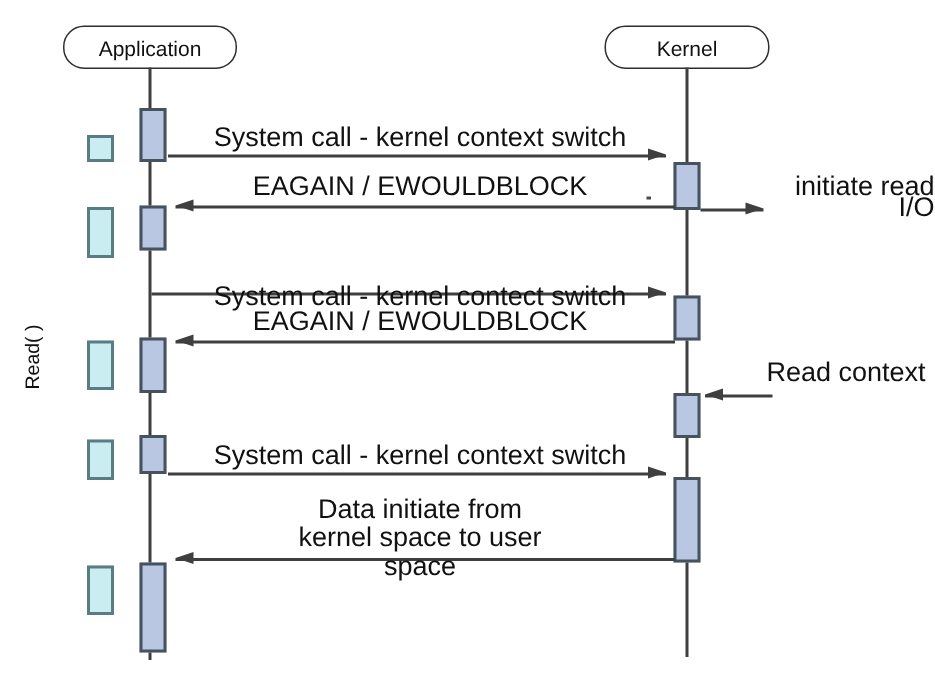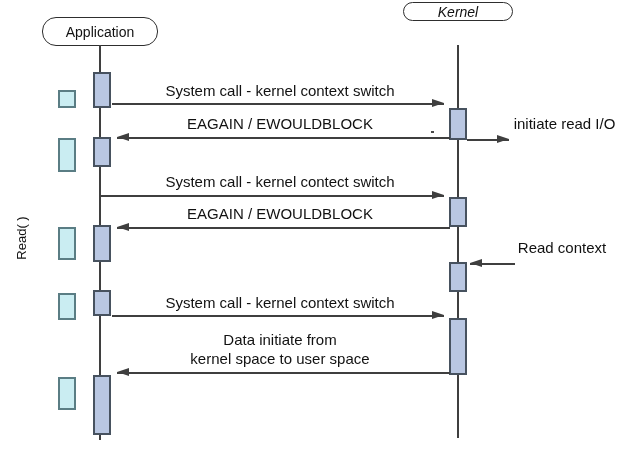--- a/index.html
+++ b/index.html
@@ -31,41 +31,41 @@
     position:absolute; right:0; top:0; width:0; height:0;
     border-top:4.5px solid transparent; border-bottom:4.5px solid transparent;
     border-left:12px solid var(--line-color,#3f3f3f);
   }
   .head-left {
     position:absolute; left:0; top:0; width:0; height:0;
     border-top:4.5px solid transparent; border-bottom:4.5px solid transparent;
     border-right:12px solid var(--line-color,#3f3f3f);
   }
   .msg-label {
-    position:absolute; font-size:15px; line-height:14px; text-align:center;
+    position:absolute; font-size:18px; line-height:14px; text-align:center;
     white-space:pre-line; color:var(--text-color,#111);
   }
   .msg-label.two-line { line-height:19px; }
-  .msg-label.left-align { text-align:center; }
+  .msg-label.left-align { text-align:right; }
   .side-label {
     position:absolute; left:-18px; top:230px; width:80px; height:16px;
     transform:rotate(-90deg); transform-origin:center;
     font-size:13px; text-align:center; color:var(--text-color,#111);
   }
   .stray { position:absolute; width:3px; height:2px; background:#4a4a4a; }
 </style>
 </head>
 <body>
 
 <div id="canvas">
 
   <div class="actor" style="left:42px; top:17px; width:116px; height:29px;align-items:center;">
     <span>Application</span>
   </div>
-  <div class="actor" style="left:403px; top:2px; width:110px; height:19px;font-style:italic;">
+  <div class="actor" style="left:403px; top:17px; width:110px; height:29px;">
     <span>Kernel</span>
   </div>
 
   <div class="lifeline" style="left:99px; top:45px; height:395px;"></div>
   <div class="lifeline" style="left:457px; top:45px; height:393px;"></div>
 
   <div class="side-label">Read( )</div>
 
   <div class="wbox" style="left:58px; top:90px;  height:18px;"></div>
   <div class="wbox" style="left:58px; top:138px; height:34px;"></div>
@@ -113,21 +113,21 @@
     <div class="head-right"></div>
   </div>
   <div class="msg-arrow" style="left:117px; top:368px; width:333px;">
     <div class="shaft"></div>
     <div class="head-left"></div>
   </div>
 
   <div class="msg-label" style="left:130px; top:84px;  width:300px;">System call - kernel context switch</div>
   <div class="msg-label" style="left:130px; top:117px; width:300px;">EAGAIN / EWOULDBLOCK</div>
   <div class="msg-label left-align" style="left:506px; top:117px; width:117px;">initiate read I/O</div>
-  <div class="msg-label" style="left:130px; top:175px; width:300px;">System call - kernel contect switch</div>
+  <div class="msg-label" style="left:130px; top:190px; width:300px;">System call - kernel contect switch</div>
   <div class="msg-label" style="left:130px; top:207px; width:300px;">EAGAIN / EWOULDBLOCK</div>
   <div class="msg-label left-align" style="left:507px; top:241px; width:110px;">Read context</div>
   <div class="msg-label" style="left:130px; top:296px; width:300px;">System call - kernel context switch</div>
   <div class="msg-label two-line" style="left:180px; top:330px; width:200px;">Data initiate from
 kernel space to user space</div>
 
   <div class="stray" style="left:431px; top:131px;"></div>
 
 </div>
 

